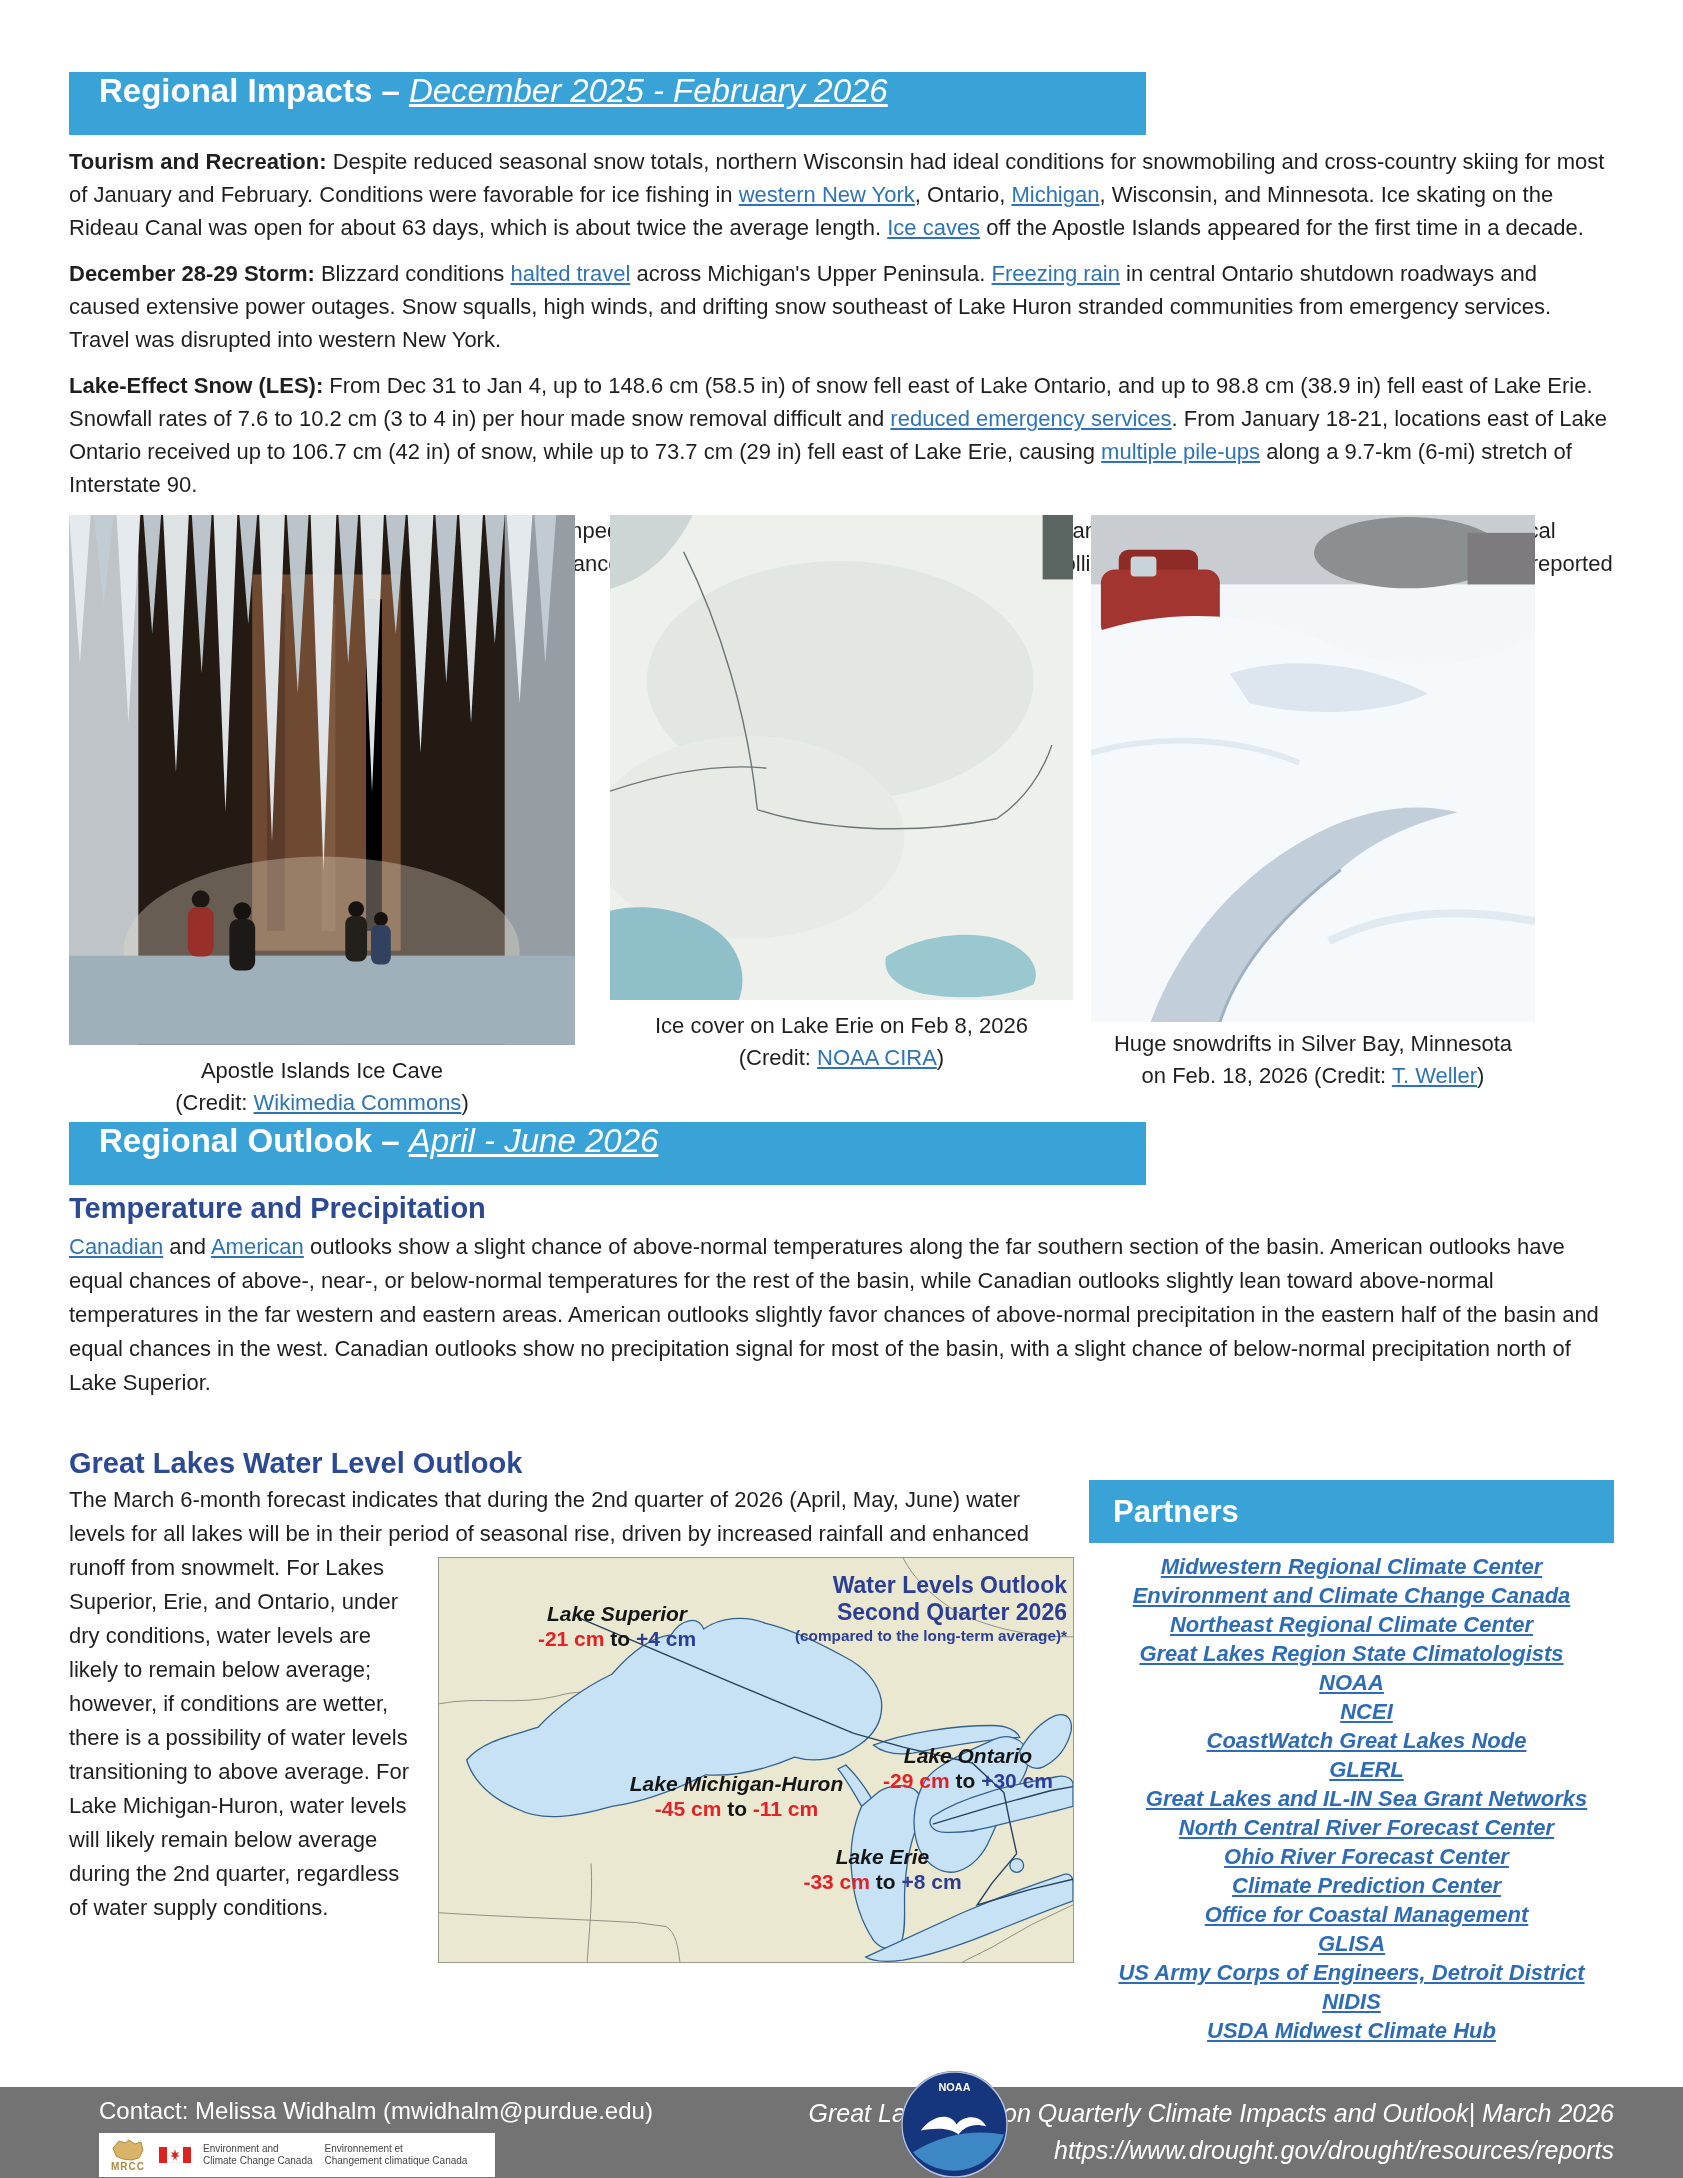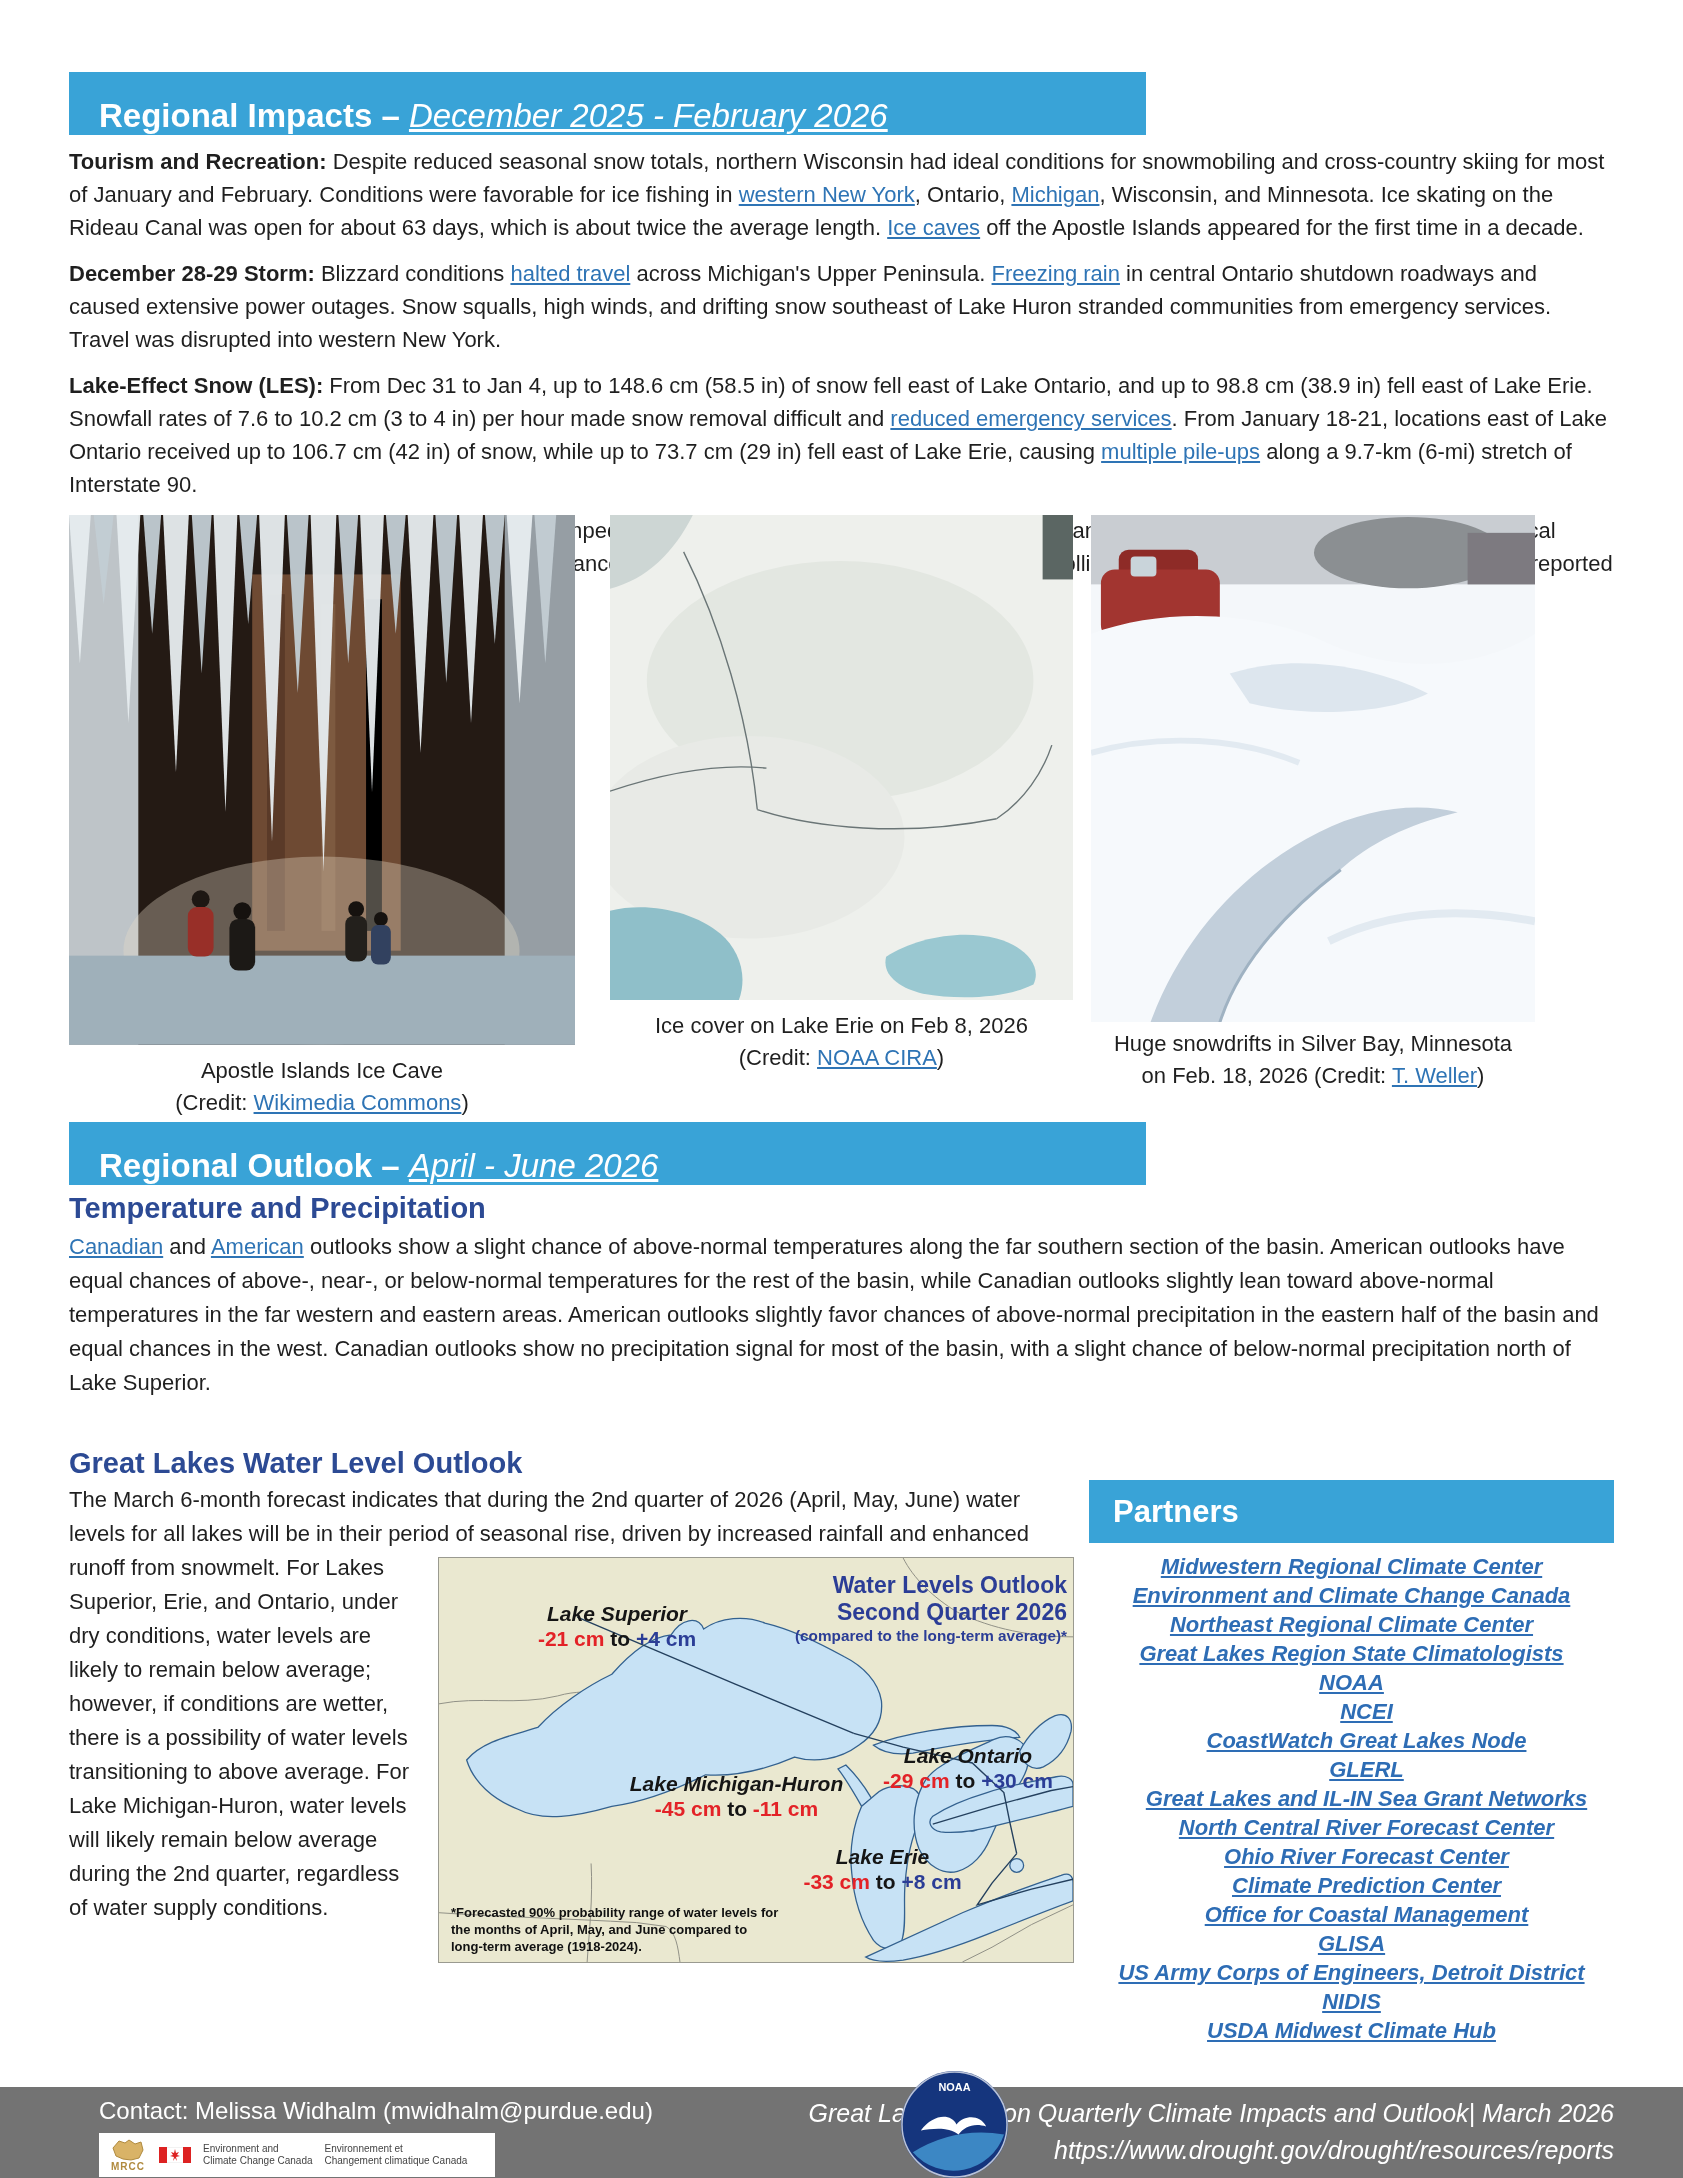--- a/index.html
+++ b/index.html
@@ -2,21 +2,21 @@
 <html><head>
 <meta charset="utf-8">
 <style>
   * { box-sizing: border-box; }
   body { margin:0; background:#888; }
   .page { position:relative; width:1683px; height:2178px; margin:0 auto; background:#fff;
           font-family:"Liberation Sans", sans-serif; color:#1f1f1f; overflow:hidden; }
 
   
   .banner { position:absolute; left:69px; width:1077px; height:63px; background:#39a3d7; color:#fff;
-            display:flex; align-items:flex-end; padding-left:30px; font-size:33px; }
+            display:flex; align-items:flex-start; padding-left:30px; font-size:33px; }
   #banner-impacts { top:72px; } #banner-outlook { top:1122px; }
   .b-bold { font-weight:bold; white-space:pre; }
   .b-italic { font-style:italic;text-decoration:underline; }
 
   
   .sec-impacts { position:absolute; left:69px; top:145px; width:1544px; }
   .sec-impacts p { margin:0 0 13px 0; font-size:22px; line-height:33px; }
   .lead { font-weight:bold; }
   .link { color:#2e74b5; text-decoration:underline; cursor:pointer; }
 
@@ -242,25 +242,20 @@
         <div class="m-name">Lake Michigan-Huron</div>
         <div class="m-val"><span class="v-red">-45 cm</span><span class="v-to"> </span><span class="v-to">to</span><span class="v-to"> </span><span class="v-red">-11 cm</span></div>
       </span>
       <span class="m-lake" id="lk-ont">
         <div class="m-name">Lake Ontario</div>
         <div class="m-val"><span class="v-red">-29 cm</span><span class="v-to"> </span><span class="v-to">to</span><span class="v-to"> </span><span class="v-blue">+30 cm</span></div>
       </span>
       <span class="m-lake" id="lk-erie">
         <div class="m-name">Lake Erie</div>
         <div class="m-val"><span class="v-red">-33 cm</span><span class="v-to"> </span><span class="v-to">to</span><span class="v-to"> </span><span class="v-blue">+8 cm</span></div>
-      </span>
-      <span class="m-note">
-        <div>*Forecasted 90% probability range of water levels for</div>
-        <div>the months of April, May, and June compared to</div>
-        <div>long-term average (1918-2024).</div>
       </span>
     </span><span>Superior, Erie, and Ontario, under dry conditions, water levels are likely to remain below average; however, if conditions are wetter, there is a possibility of water levels transitioning to above average. For Lake Michigan-Huron, water levels will likely remain below average during the 2nd quarter, regardless of water supply conditions.</span>
   </div>
 
   <aside class="partners">
     <div class="p-header">Partners</div>
     <nav class="p-links">
         <a class="">Midwestern Regional Climate Center</a>
         <a class="">Environment and Climate Change Canada</a>
         <a class="">Northeast Regional Climate Center</a>

